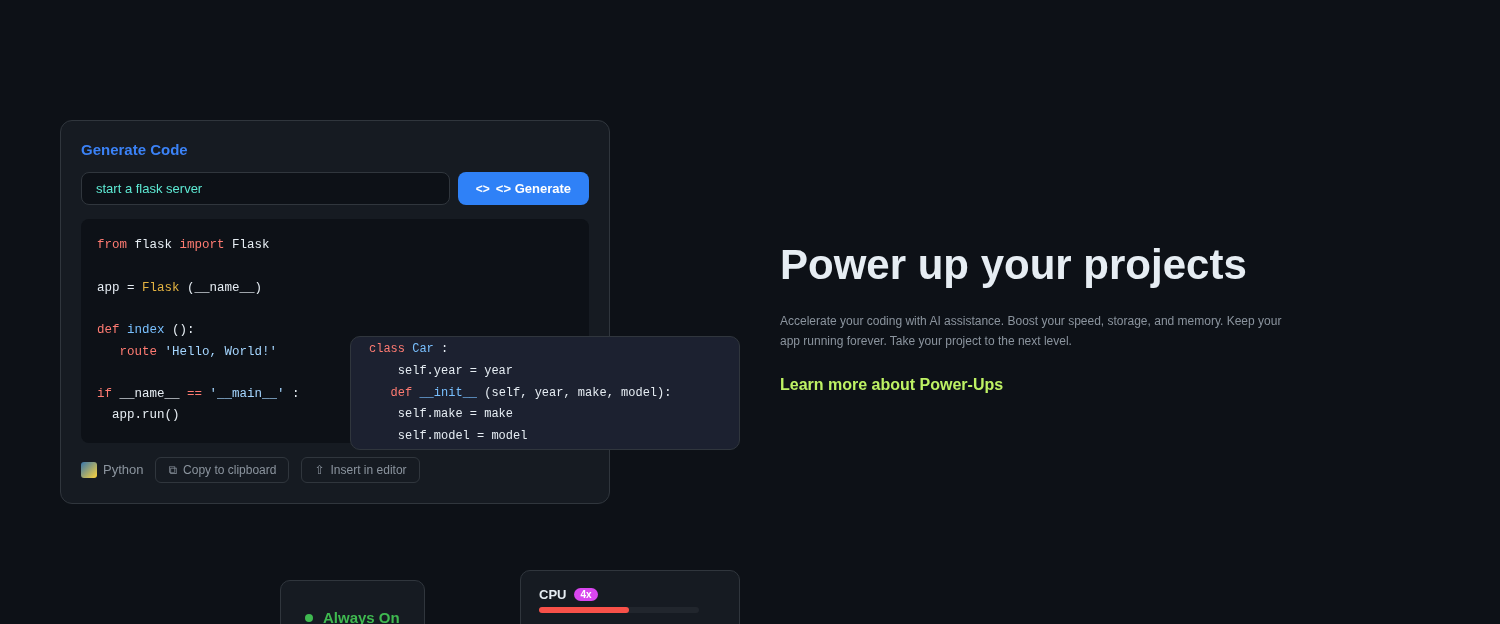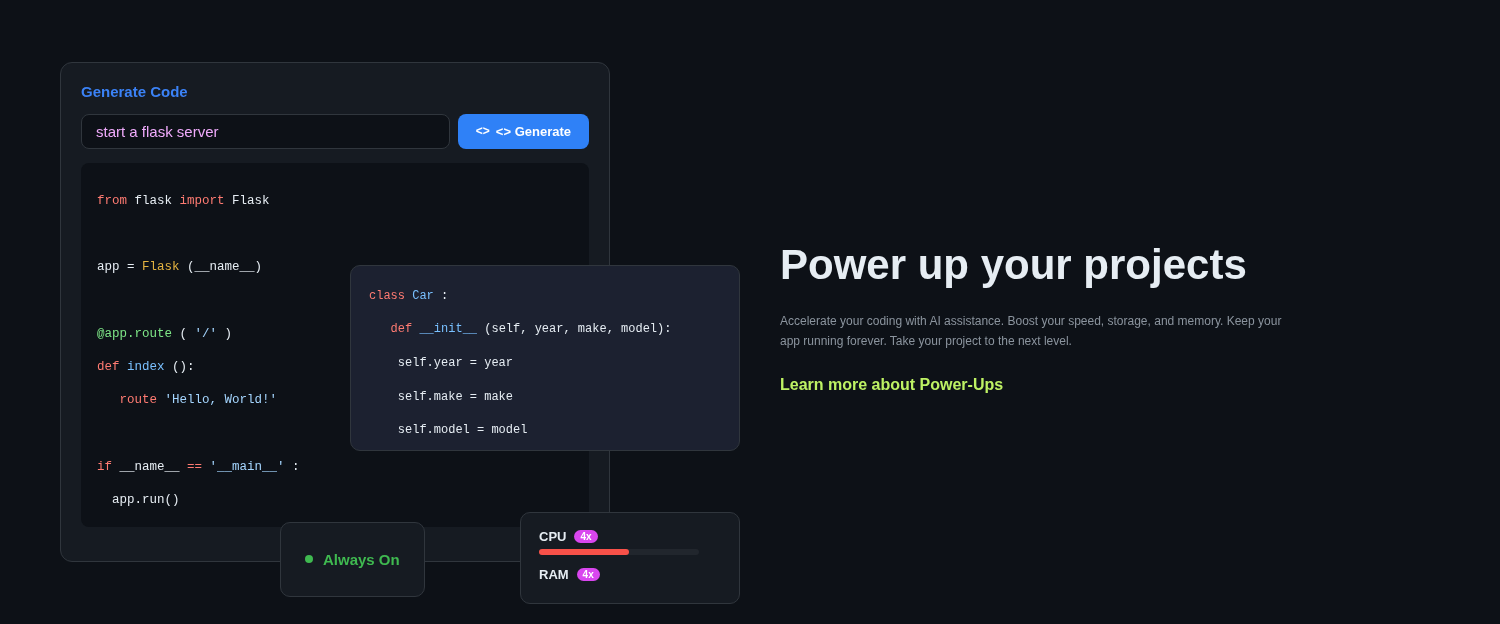--- a/index.html
+++ b/index.html
@@ -52,22 +52,22 @@
       gap: 8px;
       margin-bottom: 14px;
     }
 
     .code-input {
       flex: 1;
       background: #0d1117;
       border: 1px solid #30363d;
       border-radius: 8px;
       padding: 8px 14px;
-      color: #f0abfc;
-      font-size: 15px;
+      color: #5eead4;
+      font-size: 13px;
       outline: none;
     }
 
     .generate-btn {
       background: #2f81f7;
       border: none;
       border-radius: 8px;
       padding: 8px 18px;
       color: #fff;
       font-size: 13px;
@@ -94,21 +94,21 @@
       margin-bottom: 14px;
       min-height: 210px;
     }
 
     .kw-blue { color: #79c0ff; }
     .kw-orange { color: #ff7b72; }
     .kw-green { color: #7ee787; }
     .kw-yellow { color: #e3b341; }
     .kw-white { color: #e6edf3; }
     .kw-string { color: #a5d6ff; }
-    .code-line { display: block; margin-top: 12px; }
+    .code-line { display: block; }
 
     
     .toolbar {
       display: flex;
       align-items: center;
       gap: 12px;
     }
 
     .lang-badge {
       display: flex;
@@ -135,26 +135,26 @@
       border-radius: 6px;
       padding: 5px 12px;
       color: #8b949e;
       font-size: 12px;
       cursor: pointer;
     }
 
     
     .floating-car-card {
       position: absolute;
-      top: 203px;
+      top: 216px;
       left: 290px;
       background: #1c2130;
       border: 1px solid #30363d;
       border-radius: 10px;
-      padding: 8px 18px;
+      padding: 2px 18px;
       font-family: 'Courier New', Courier, monospace;
       font-size: 12px;
       line-height: 1.8;
       z-index: 3;
       width: 390px;
     }
 
     
     .always-on-card {
       position: absolute;
@@ -298,26 +298,20 @@
           <span class="kw-white"> Flask</span>
         </span>
         <span class="code-line">&nbsp;</span>
         <span class="code-line">
           <span class="kw-white">app = </span>
           <span class="kw-yellow">Flask</span>
           <span class="kw-white">(__name__)</span>
         </span>
         <span class="code-line">&nbsp;</span>
         <span class="code-line">
-          <span class="kw-green">@app.route</span>
-          <span class="kw-white">(</span>
-          <span class="kw-string">'/'</span>
-          <span class="kw-white">)</span>
-        </span>
-        <span class="code-line">
           <span class="kw-orange">def</span>
           <span class="kw-blue"> index</span>
           <span class="kw-white">():</span>
         </span>
         <span class="code-line">
           <span class="kw-white">&nbsp;&nbsp;</span>
           <span class="kw-orange">route</span>
           <span class="kw-string"> 'Hello, World!'</span>
         </span>
         <span class="code-line">&nbsp;</span>
@@ -326,36 +320,50 @@
           <span class="kw-white"> __name__ </span>
           <span class="kw-orange">==</span>
           <span class="kw-string"> '__main__'</span>
           <span class="kw-white">:</span>
         </span>
         <span class="code-line">
           <span class="kw-white">&nbsp;&nbsp;app.run()</span>
         </span>
       </div>
 
+      <div class="toolbar">
+        <div class="lang-badge">
+          <span class="python-icon"></span>
+          <span>Python</span>
+        </div>
+        <button class="toolbar-btn">
+          <span>⧉</span>
+          <span>Copy to clipboard</span>
+        </button>
+        <button class="toolbar-btn">
+          <span>⇧</span>
+          <span>Insert in editor</span>
+        </button>
+      </div>
     </div>
 
     <div class="floating-car-card">
       <span class="code-line">
         <span class="kw-orange">class</span>
         <span class="kw-blue"> Car</span>
         <span class="kw-white">:</span>
       </span>
       <span class="code-line">
+        <span class="kw-white">&nbsp;&nbsp;&nbsp;&nbsp;self.year = year</span>
+      </span>
+      <span class="code-line">
         <span class="kw-white">&nbsp;&nbsp;</span>
         <span class="kw-orange">def</span>
         <span class="kw-blue"> __init__</span>
         <span class="kw-white">(self, year, make, model):</span>
-      </span>
-      <span class="code-line">
-        <span class="kw-white">&nbsp;&nbsp;&nbsp;&nbsp;self.year = year</span>
       </span>
       <span class="code-line">
         <span class="kw-white">&nbsp;&nbsp;&nbsp;&nbsp;self.make = make</span>
       </span>
       <span class="code-line">
         <span class="kw-white">&nbsp;&nbsp;&nbsp;&nbsp;self.model = model</span>
       </span>
     </div>
 
     <div class="always-on-card">

